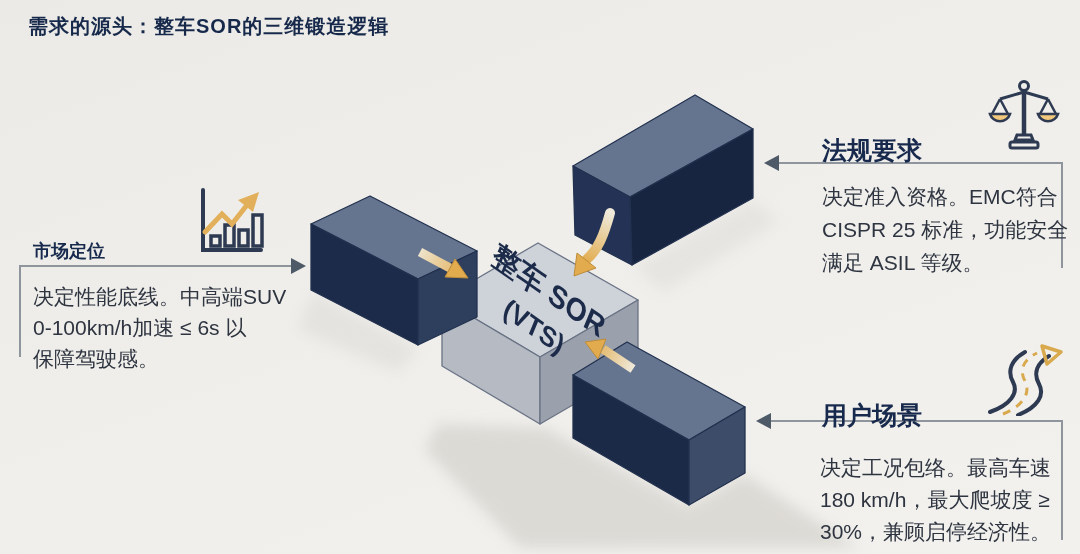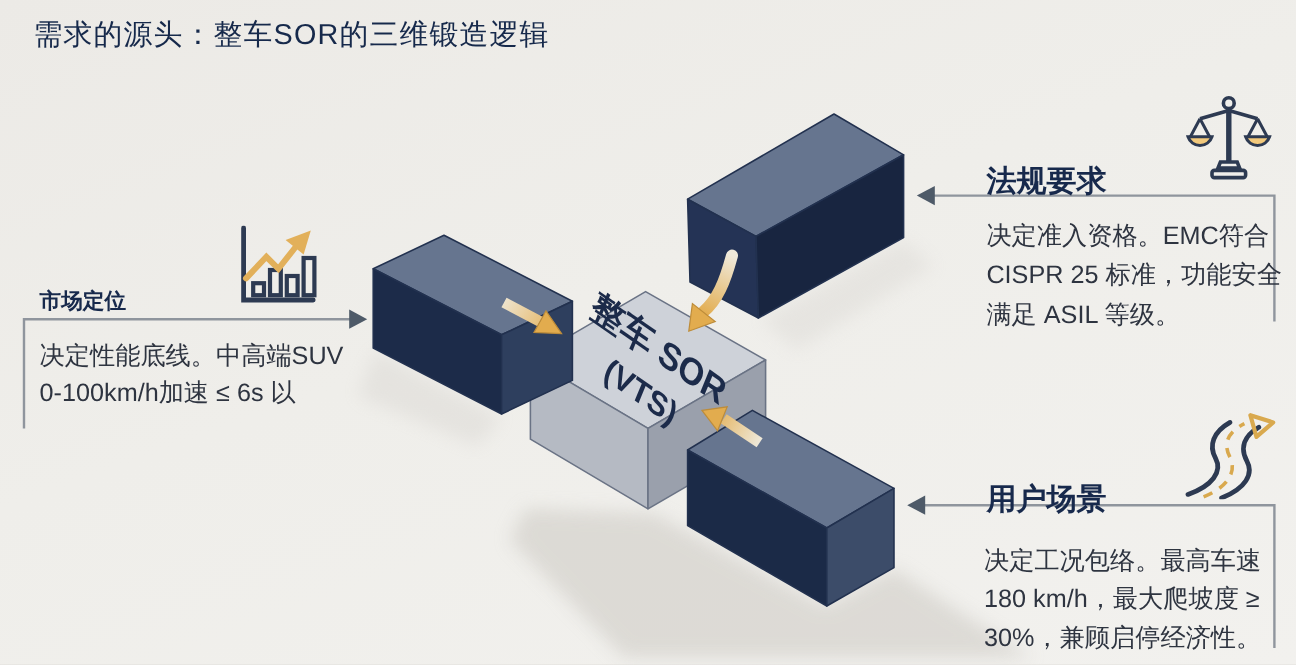--- a/index.html
+++ b/index.html
@@ -3,21 +3,21 @@
 <meta charset="utf-8">
 <style>
   html,body{margin:0;padding:0;background:#dcdad6;}
   .canvas{
     position:relative;width:1080px;height:554px;overflow:hidden;
     background:linear-gradient(160deg,#eceae6 0%,#efeeea 45%,#f2f1ee 100%);
     font-family:"Liberation Sans","DejaVu Sans",sans-serif;
   }
   .abs{position:absolute;}
   .title{
-    left:28px;top:13px;font-size:24px;font-weight:normal;color:#16294b;
+    left:28px;top:13px;font-size:20px;font-weight:bold;color:#16294b;
     letter-spacing:1px;white-space:nowrap;
   }
   .sec-heading{font-size:25px;font-weight:bold;color:#17294c;white-space:nowrap;margin-top:20px;}
   .sec-body{font-size:21px;color:#2e3440;white-space:nowrap;}
   .sec-body .ln{display:block;}
   #market-heading{left:33px;top:219px;font-size:18px;}
   #market-body{left:33px;top:281px;line-height:31px;}
   #reg-heading{left:822px;top:114px;}
   #reg-body{left:822px;top:180px;line-height:33px;}
   #user-heading{left:822px;top:379px;}
@@ -115,20 +115,21 @@
     <rect x="16" y="48" width="9" height="10" fill="none" stroke="#2d3a52" stroke-width="3.5"></rect>
     <rect x="30" y="37" width="9" height="21" fill="none" stroke="#2d3a52" stroke-width="3.5"></rect>
     <rect x="44" y="42" width="9" height="16" fill="none" stroke="#2d3a52" stroke-width="3.5"></rect>
     <rect x="58" y="27" width="9" height="31" fill="none" stroke="#2d3a52" stroke-width="3.5"></rect>
     <polyline points="10,44 27,26 37,36 52,17" fill="none" stroke="#e2b05a" stroke-width="5" stroke-linecap="round"></polyline>
     <polygon points="64,4 58,24 43,12" fill="#e2b05a"></polygon>
   </svg>
   <div class="abs sec-body" id="market-body">
     <span class="ln">决定性能底线。中高端SUV</span>
     <span class="ln">0-100km/h加速 ≤ 6s 以</span>
+    <span class="ln">保障驾驶感。</span>
   </div>
 
   <div class="abs sec-heading" id="reg-heading">法规要求</div>
   <svg class="abs" style="left:988px;top:79px" width="72" height="74" viewBox="0 0 72 74">
     <circle cx="36" cy="7" r="4.5" fill="none" stroke="#2d3a52" stroke-width="3"></circle>
     <line x1="36" y1="12" x2="36" y2="56" stroke="#2d3a52" stroke-width="4.5"></line>
     <path d="M 36,13 L 12,20 M 36,13 L 60,20" fill="none" stroke="#2d3a52" stroke-width="3"></path>
     <path d="M 12,20 L 4,35 M 12,20 L 20,35" fill="none" stroke="#2d3a52" stroke-width="2.5"></path>
     <path d="M 2,35 A 10.5 10.5 0 0 0 22,35 Z" fill="#f2c97c" stroke="#2d3a52" stroke-width="2.5"></path>
     <path d="M 60,20 L 52,35 M 60,20 L 68,35" fill="none" stroke="#2d3a52" stroke-width="2.5"></path>

